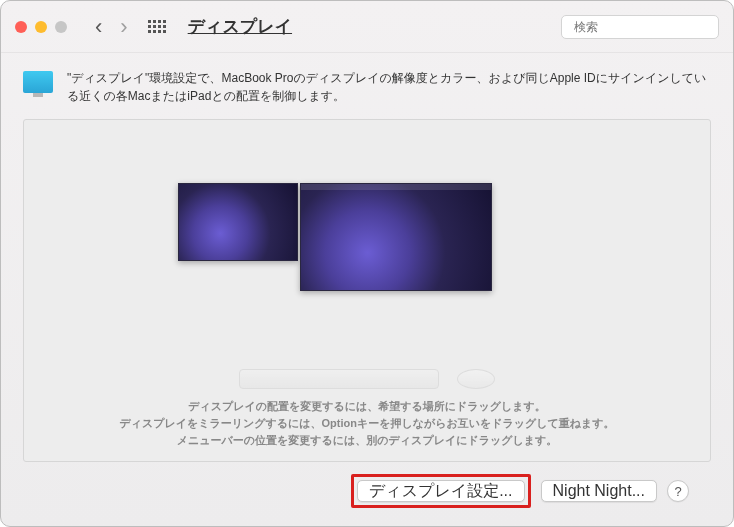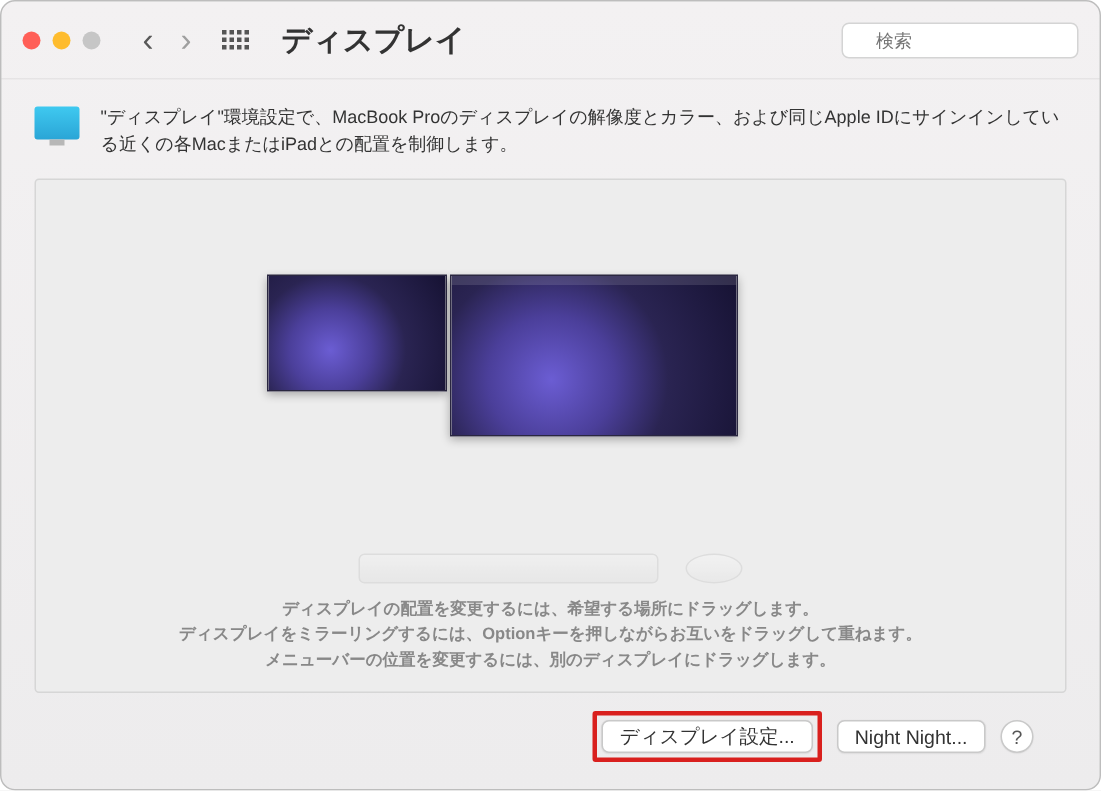--- a/index.html
+++ b/index.html
@@ -40,31 +40,31 @@
     .chev.active { color: #585858; }
     .grid-icon {
       display: grid;
       grid-template-columns: repeat(4, 3px);
       grid-template-rows: repeat(3, 3px);
       gap: 2px;
       margin-left: 6px;
       cursor: pointer;
     }
     .grid-icon span { background: #555; width: 3px; height: 3px; }
-    .title { font-weight: 600; font-size: 20px; color: #333; margin-left: 8px; }
+    .title { font-weight: 600; font-size: 17px; color: #333; margin-left: 8px; text-decoration: underline; }
     .search {
       margin-left: auto;
       width: 158px;
       height: 24px;
       background: #fff;
       border: 1px solid #d4d4d4;
       border-radius: 5px;
       display: flex;
       align-items: center;
-      padding: 0 16px;
+      padding: 0 6px;
       gap: 6px;
     }
     .search svg { width: 13px; height: 13px; fill: #9a9a9a; }
     .search input {
       border: none; outline: none; background: transparent;
       font-size: 12px; color: #666; flex: 1;
     }
     .content { flex: 1; padding: 16px 22px 18px; display: flex; flex-direction: column; }
     .desc-row { display: flex; gap: 14px; align-items: flex-start; margin-bottom: 14px; }
     .display-icon {
@@ -150,21 +150,21 @@
       align-items: center;
       gap: 10px;
       padding: 12px 22px 0;
     }
     .btn {
       height: 22px;
       padding: 0 11px;
       background: #fff;
       border: 1px solid #c9c9c9;
       border-radius: 5px;
-      font-size: 13px;
+      font-size: 16px;
       color: #333;
       display: flex;
       align-items: center;
       cursor: pointer;
       box-shadow: 0 0.5px 1px rgba(0,0,0,0.07);
     }
     .highlight-box {
       border: 3px solid #d9201e;
       padding: 3px;
       border-radius: 2px;

